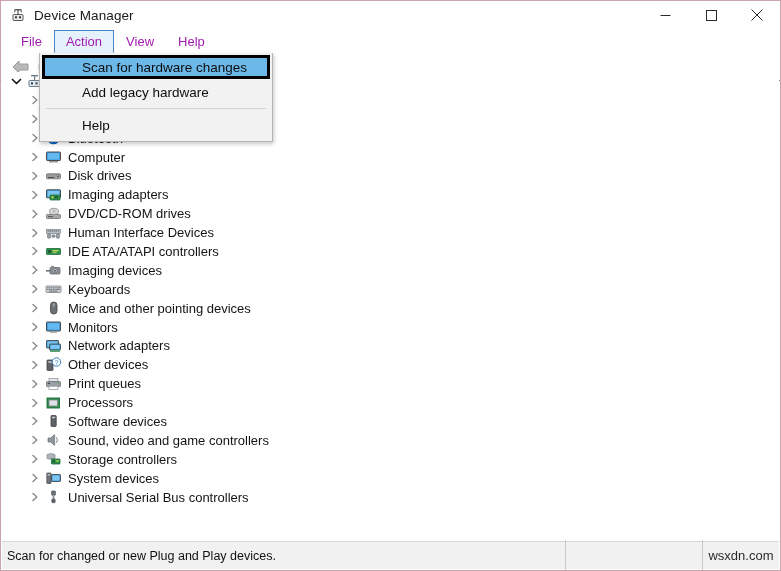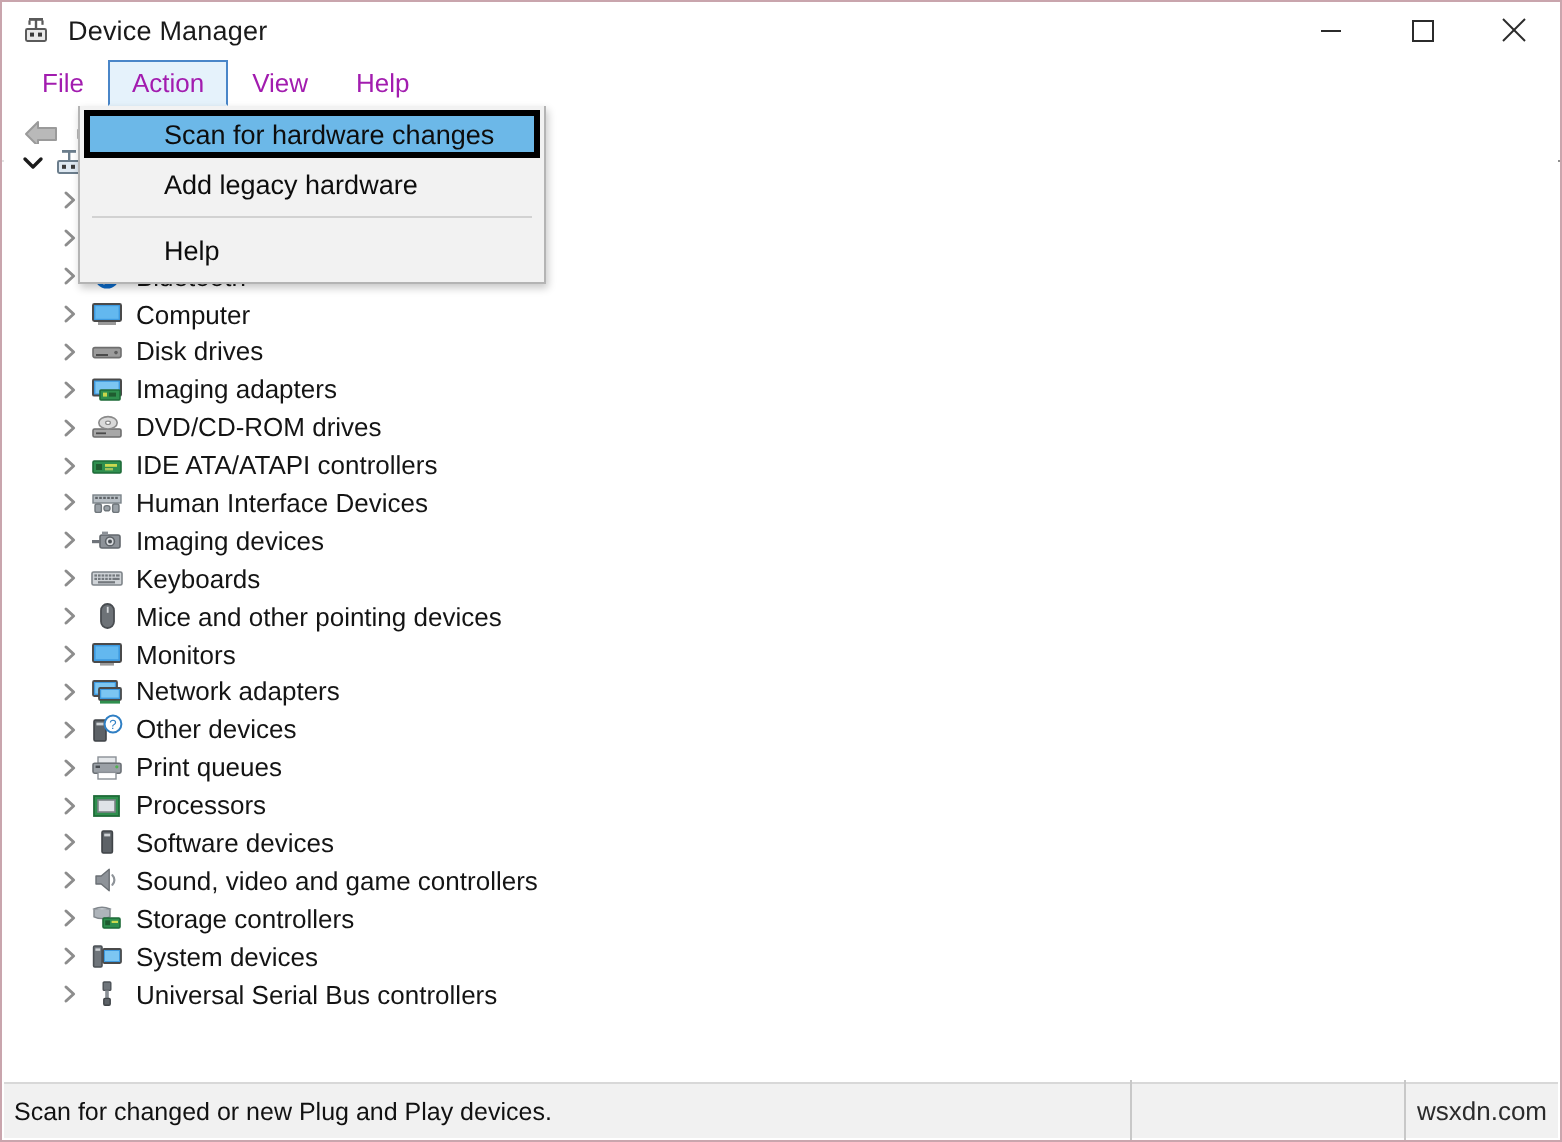--- a/index.html
+++ b/index.html
@@ -424,50 +424,50 @@
     </div>
 
     <div class="tree-row child">
       <span class="twisty">
         <svg width="10" height="10" viewBox="0 0 10 10">
             <path d="M3 1.5 L6.8 5 L3 8.5" fill="none" stroke="#8d8d8d" stroke-width="1.5" stroke-linecap="round" stroke-linejoin="round"></path>
           </svg>
       </span>
       <span class="tree-icon">
         <svg width="17" height="16" viewBox="0 0 17 16">
-          <rect x="1.5" y="5.5" width="14" height="6" rx="0.6" fill="#2f8f4e" stroke="#1e6b38" stroke-width="0.8"></rect>
-          <rect x="3" y="7" width="3" height="3" fill="#1f5c30"></rect>
-          <rect x="7.5" y="7" width="6" height="1.4" fill="#cbd94f"></rect>
-          <rect x="7.5" y="9" width="4" height="1.2" fill="#9ec45d"></rect>
-        </svg>
-      </span>
-      <span class="tree-label">IDE ATA/ATAPI controllers</span>
-    </div>
-
-    <div class="tree-row child">
-      <span class="twisty">
-        <svg width="10" height="10" viewBox="0 0 10 10">
-            <path d="M3 1.5 L6.8 5 L3 8.5" fill="none" stroke="#8d8d8d" stroke-width="1.5" stroke-linecap="round" stroke-linejoin="round"></path>
-          </svg>
-      </span>
-      <span class="tree-icon">
-        <svg width="17" height="16" viewBox="0 0 17 16">
           <rect x="1.5" y="4.5" width="14" height="4" fill="#b7bec4" stroke="#7b8389" stroke-width="0.7"></rect>
           <rect x="2.6" y="5.4" width="1.3" height="1.1" fill="#5f6468"></rect>
           <rect x="4.6" y="5.4" width="1.3" height="1.1" fill="#5f6468"></rect>
           <rect x="6.6" y="5.4" width="1.3" height="1.1" fill="#5f6468"></rect>
           <rect x="8.6" y="5.4" width="1.3" height="1.1" fill="#5f6468"></rect>
           <rect x="10.6" y="5.4" width="1.3" height="1.1" fill="#5f6468"></rect>
           <rect x="12.6" y="5.4" width="1.3" height="1.1" fill="#5f6468"></rect>
           <rect x="2.5" y="9" width="3.2" height="4.2" rx="1" fill="#9aa1a7" stroke="#6f767b" stroke-width="0.7"></rect>
           <rect x="11.3" y="9" width="3.2" height="4.2" rx="1" fill="#9aa1a7" stroke="#6f767b" stroke-width="0.7"></rect>
           <rect x="7" y="9.8" width="3" height="2.6" rx="1.2" fill="#9aa1a7" stroke="#6f767b" stroke-width="0.7"></rect>
         </svg>
       </span>
       <span class="tree-label">Human Interface Devices</span>
+    </div>
+
+    <div class="tree-row child">
+      <span class="twisty">
+        <svg width="10" height="10" viewBox="0 0 10 10">
+            <path d="M3 1.5 L6.8 5 L3 8.5" fill="none" stroke="#8d8d8d" stroke-width="1.5" stroke-linecap="round" stroke-linejoin="round"></path>
+          </svg>
+      </span>
+      <span class="tree-icon">
+        <svg width="17" height="16" viewBox="0 0 17 16">
+          <rect x="1.5" y="5.5" width="14" height="6" rx="0.6" fill="#2f8f4e" stroke="#1e6b38" stroke-width="0.8"></rect>
+          <rect x="3" y="7" width="3" height="3" fill="#1f5c30"></rect>
+          <rect x="7.5" y="7" width="6" height="1.4" fill="#cbd94f"></rect>
+          <rect x="7.5" y="9" width="4" height="1.2" fill="#9ec45d"></rect>
+        </svg>
+      </span>
+      <span class="tree-label">IDE ATA/ATAPI controllers</span>
     </div>
 
     <div class="tree-row child">
       <span class="twisty">
         <svg width="10" height="10" viewBox="0 0 10 10">
             <path d="M3 1.5 L6.8 5 L3 8.5" fill="none" stroke="#8d8d8d" stroke-width="1.5" stroke-linecap="round" stroke-linejoin="round"></path>
           </svg>
       </span>
       <span class="tree-icon">
         <svg width="17" height="16" viewBox="0 0 17 16">

